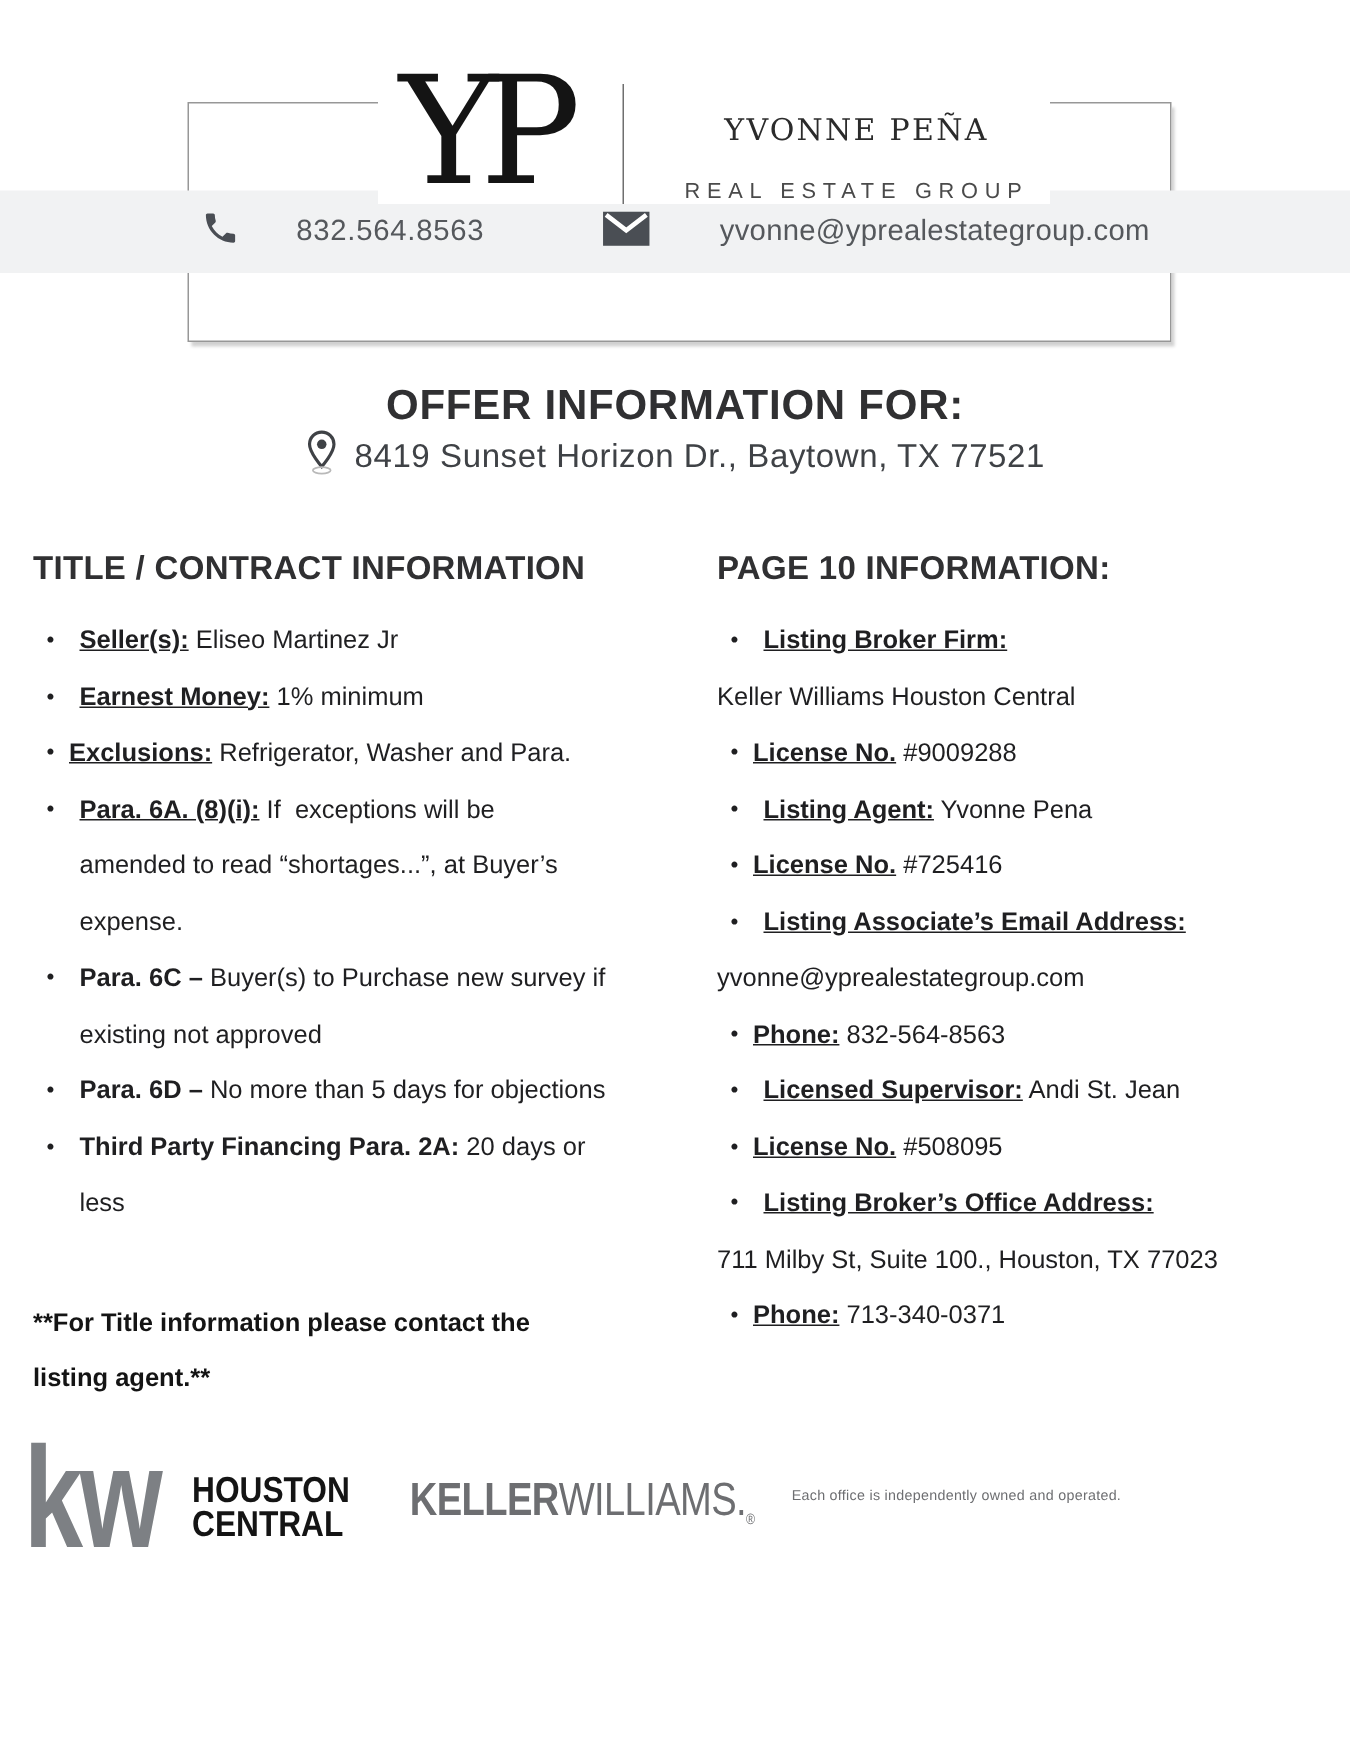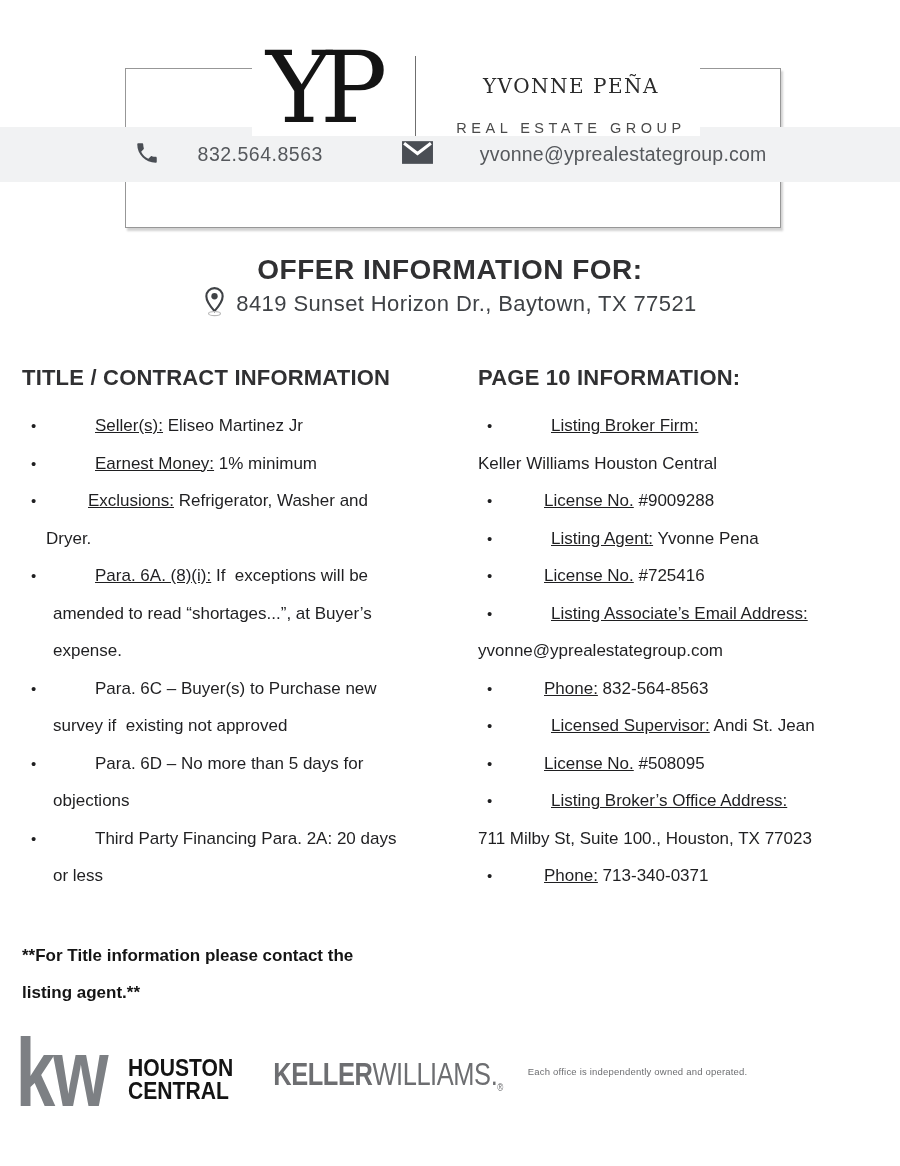--- a/index.html
+++ b/index.html
@@ -43,21 +43,21 @@
   
   .columns{display:flex;padding:0 22px;margin-top:44px;}
   .col{flex:none;}
   .col-left{width:440px;}
   .col-right{width:416px;margin-left:16px;}
   .col h2{margin:0;font-size:22px;font-weight:700;color:var(--heading);letter-spacing:.2px;white-space:nowrap;}
   .info-list{list-style:none;margin:16px 0 0;padding:0;width:383px;font-size:17px;line-height:37.5px;color:var(--text);}
   .bullet-line{position:relative;padding-left:24px;white-space:pre-wrap;}
   .bullet-line.indent{padding-left:31px;}
   .bullet-line::before{content:"\2022";position:absolute;left:9px;top:0;font-size:15px;color:var(--text);}
-  .item-label{font-weight:400;margin-left:42px;}
+  .item-label{font-weight:700;}
   .item-label.u{text-decoration:underline;}
   .value-line{padding-left:0;white-space:pre-wrap;}
   .note{font-weight:700;font-size:17px;line-height:37.5px;margin:42px 0 0;width:355px;color:#141414;}
 
   
   .footer{margin-top:30px;display:flex;align-items:center;}
   .kw-row{display:flex;align-items:flex-start;}
   .kw-mark{font-weight:700;font-size:96px;line-height:62px;color:var(--kw-gray);letter-spacing:-3px;
     transform:scaleX(.74);transform-origin:center;display:block;}
   .kw-office{margin-left:6px;margin-top:14px;font-weight:700;font-size:24px;line-height:23px;color:#141414;
@@ -120,21 +120,21 @@
     <div class="col col-left">
       <h2>TITLE / CONTRACT INFORMATION</h2>
       <ul class="info-list" id="left-list">
           <li>
             <div class="bullet-line indent"><span class="item-label u">Seller(s):</span><span class="item-value"> Eliseo Martinez Jr</span></div>
           </li>
           <li>
             <div class="bullet-line indent"><span class="item-label u">Earnest Money:</span><span class="item-value"> 1% minimum</span></div>
           </li>
           <li>
-            <div class="bullet-line"><span class="item-label u">Exclusions:</span><span class="item-value"> Refrigerator, Washer and Dryer.</span></div>
+            <div class="bullet-line"><span class="item-label u">Exclusions:</span><span class="item-value"> Refrigerator, Washer and Para.</span></div>
           </li>
           <li>
             <div class="bullet-line indent"><span class="item-label u">Para. 6A. (8)(i):</span><span class="item-value"> If  exceptions will be amended to read “shortages...”, at Buyer’s expense.</span></div>
           </li>
           <li>
             <div class="bullet-line indent"><span class="item-label">Para. 6C –</span><span class="item-value"> Buyer(s) to Purchase new survey if  existing not approved</span></div>
           </li>
           <li>
             <div class="bullet-line indent"><span class="item-label">Para. 6D –</span><span class="item-value"> No more than 5 days for objections</span></div>
           </li>

